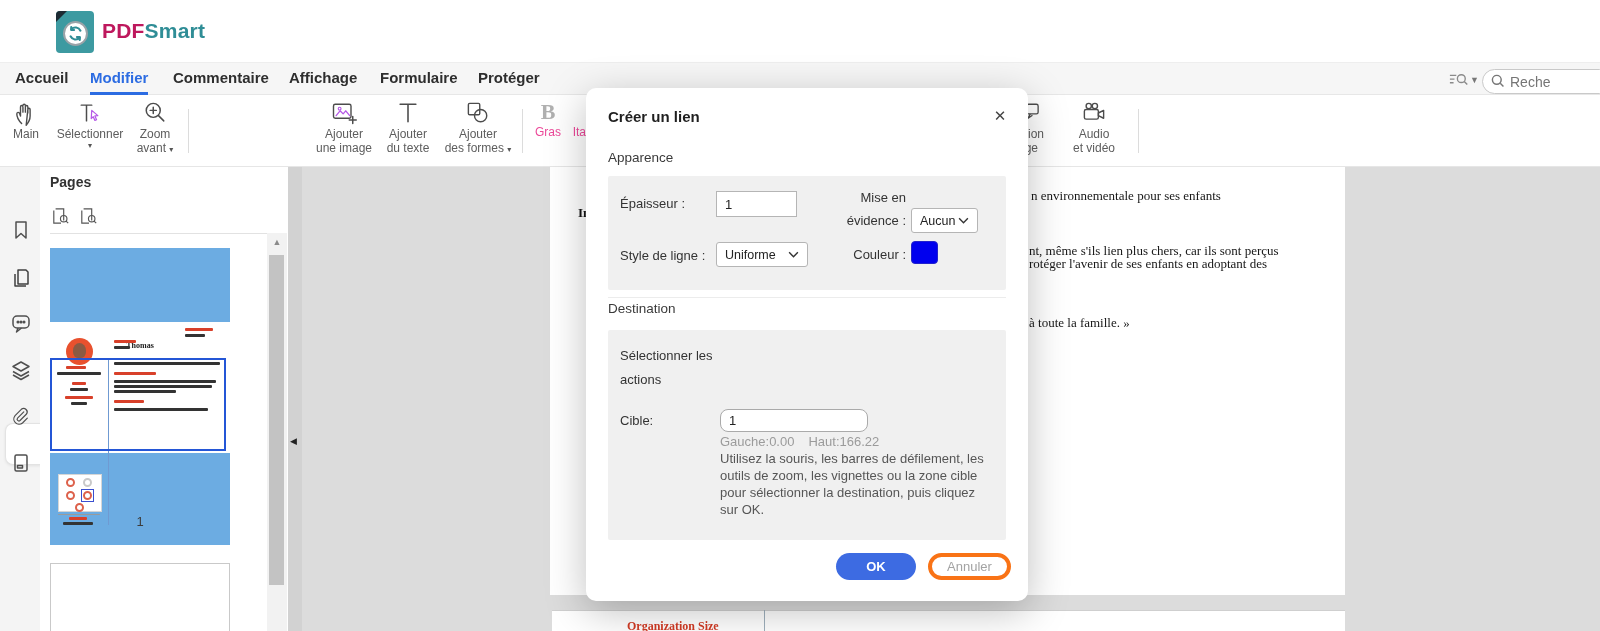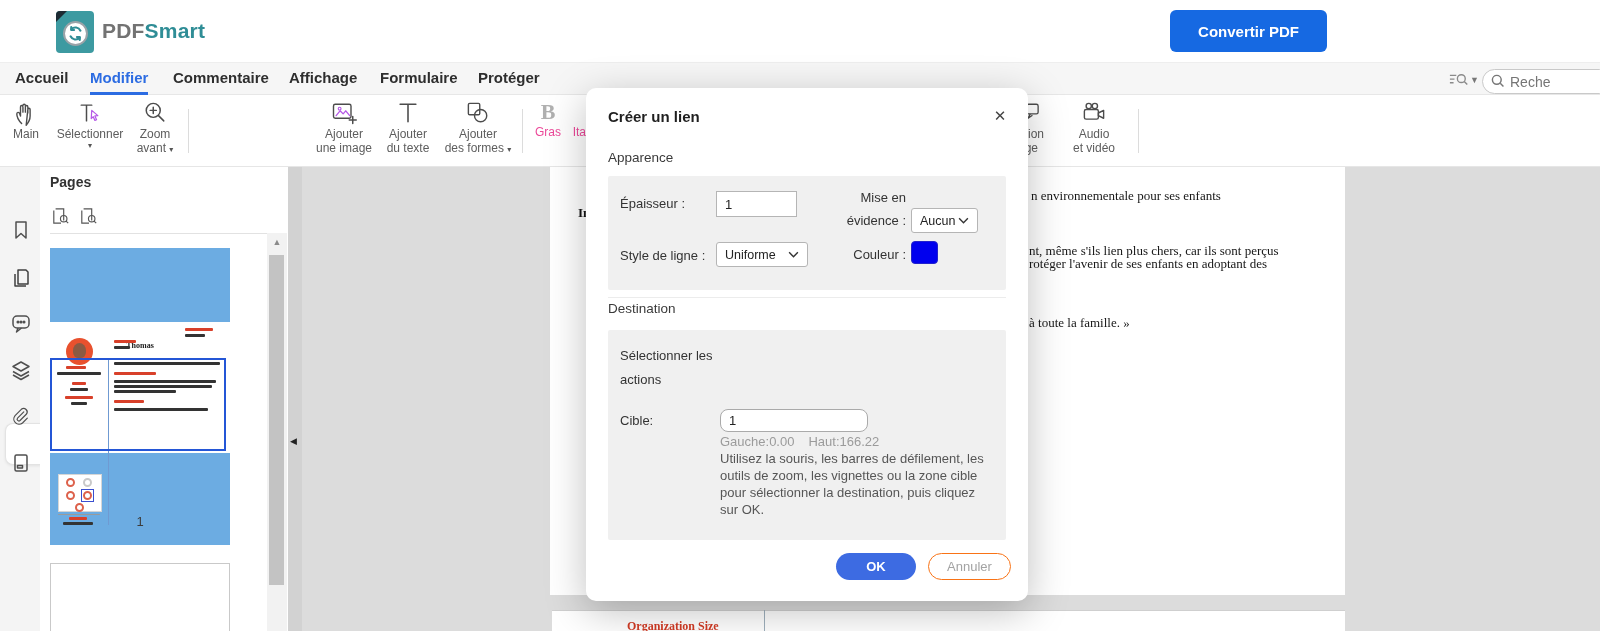--- a/index.html
+++ b/index.html
@@ -6,21 +6,21 @@
   html,body { width:1600px; height:631px; overflow:hidden; }
   body { font-family:"Liberation Sans", sans-serif; position:relative; background:#fff; }
   .abs { position:absolute; }
 
   
   #header { position:absolute; left:0; top:0; width:1600px; height:62px; background:#fff; }
   .logo-doc { position:absolute; left:56px; top:11px; width:38px; height:42px; background:#3d9aa1; border-radius:4px; }
   .logo-fold { position:absolute; left:56px; top:11px; width:0; height:0; border-top:11px solid #1d2b33; border-right:11px solid transparent; border-top-left-radius:4px; }
   .logo-ring { position:absolute; left:63px; top:21px; width:25px; height:25px; background:#fff; border:2px solid #9aa3a8; border-radius:50%; display:flex; align-items:center; justify-content:center; }
   .brand { position:absolute; left:102px; top:19px; font-size:21px; font-weight:800; letter-spacing:.2px; }
-  .brand .pdf { color:#737373; } .brand .smart { color:#2f8d96; }
+  .brand .pdf { color:#be185d; } .brand .smart { color:#2f8d96; }
   .hdr-btn { position:absolute; top:10px; height:42px; border:none; border-radius:6px; color:#fff; font-weight:700; font-size:15px; font-family:"Liberation Sans",sans-serif; cursor:pointer; }
   #btn-convert { left:1170px; width:157px; background:#1669e2; }
   #btn-download { left:1358px; width:193px; background:#0f8342; }
 
   
   #tabbar { position:absolute; left:0; top:62px; width:1600px; height:33px; background:#f6f6f6; border-top:1px solid #eee; border-bottom:1px solid #e7e7e7; }
   .tab { position:absolute; top:0; height:32px; line-height:30px; font-size:15px; font-weight:700; color:#2e2e2e; cursor:pointer; }
   .tab.active { color:#2c6ce2; border-bottom:3px solid #2c6ce2; }
   #adv-search { position:absolute; left:1449px; top:69px; width:30px; height:22px; color:#8a8a8a; cursor:pointer; display:flex; align-items:center; }
   #adv-search .caret { font-size:9px; color:#777; margin-left:1px; }
@@ -93,42 +93,41 @@
   .tinput { position:absolute; border:1px solid #b5b5b5; background:#fff; font-size:13px; color:#222; padding:0 8px; font-family:"Liberation Sans",sans-serif; outline:none; }
   .fselect { position:absolute; background:#fff; border:1px solid #b5b5b5; border-radius:3px; font-size:12.5px; color:#222; display:flex; align-items:center; padding:0 8px; cursor:pointer; }
   .fselect .chev { margin-left:auto; color:#333; }
   #color-swatch { position:absolute; left:303px; top:65px; width:27px; height:23px; border:1px solid #2222cc; border-radius:4px; cursor:pointer; }
   #modal-sep { position:absolute; left:22px; top:209px; width:398px; height:1px; background:#ececec; }
   #coords { position:absolute; left:112px; top:104px; font-size:13px; color:#9b9b9b; }
   #coords span { margin-right:14px; }
   #help-text { position:absolute; left:112px; top:120px; width:266px; font-size:13px; line-height:17px; color:#565656; }
   .pill { position:absolute; top:465px; height:27px; border-radius:14px; font-size:13px; font-weight:700; font-family:"Liberation Sans",sans-serif; cursor:pointer; }
   #btn-ok { left:250px; width:80px; background:#3d6be2; color:#fff; border:none; }
-  #btn-cancel { left:342px; width:83px; background:#fff; color:#a3a3a3; border:1px solid #f97316; font-weight:400; }
+  #btn-cancel { left:342px; width:83px; background:#fff; color:#a3a3a3; border:4px solid #f97316; font-weight:400; }
 
   svg { display:block; }
 </style>
 </head>
 <body>
 
 <div id="header">
   <div class="logo-doc"></div>
   <div class="logo-fold"></div>
   <div class="logo-ring">
     <svg width="17" height="17" viewBox="0 0 24 24" fill="none" stroke="#2f8d96" stroke-width="3" stroke-linecap="round">
       <path d="M19 8a8 8 0 00-13-2"></path>
         <path d="M6 3v4h4" stroke-linejoin="round"></path>
       <path d="M5 16a8 8 0 0013 2"></path>
         <path d="M18 21v-4h-4" stroke-linejoin="round"></path>
     </svg>
   </div>
   <div class="brand">
     <span class="pdf">PDF</span><span class="smart">Smart</span>
   </div>
-  <button id="btn-convert" class="hdr-btn">Convertir PDF</button>
 </div>
 
 <div id="tabbar">
   <div class="tab" style="left:15px">Accueil</div>
   <div class="tab active" style="left:90px">Modifier</div>
   <div class="tab" style="left:173px">Commentaire</div>
   <div class="tab" style="left:289px">Affichage</div>
   <div class="tab" style="left:380px">Formulaire</div>
   <div class="tab" style="left:478px">Protéger</div>
 </div>

